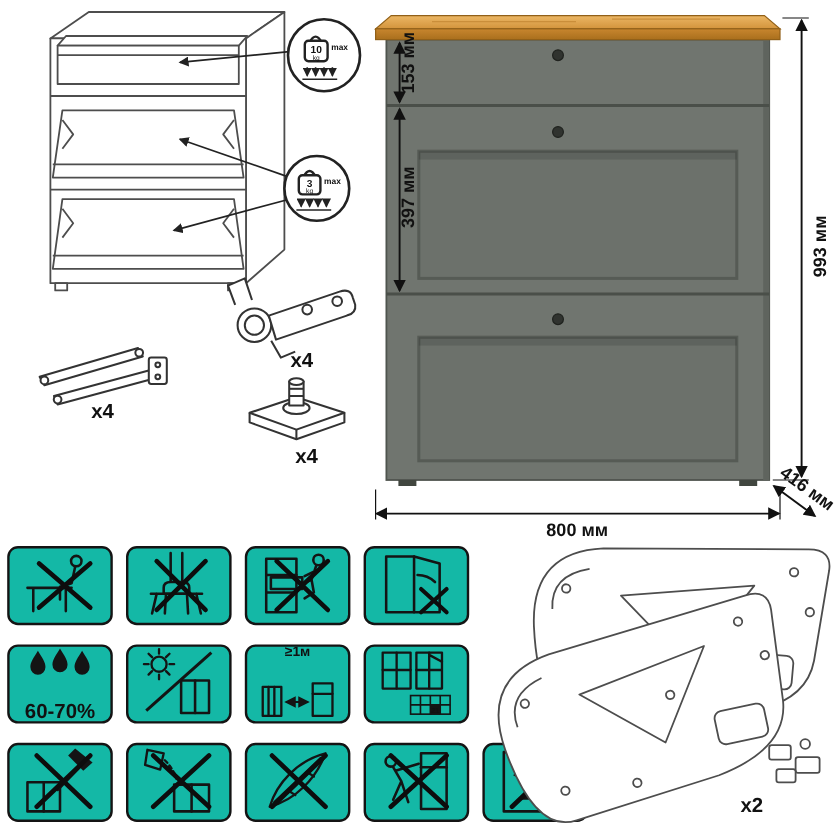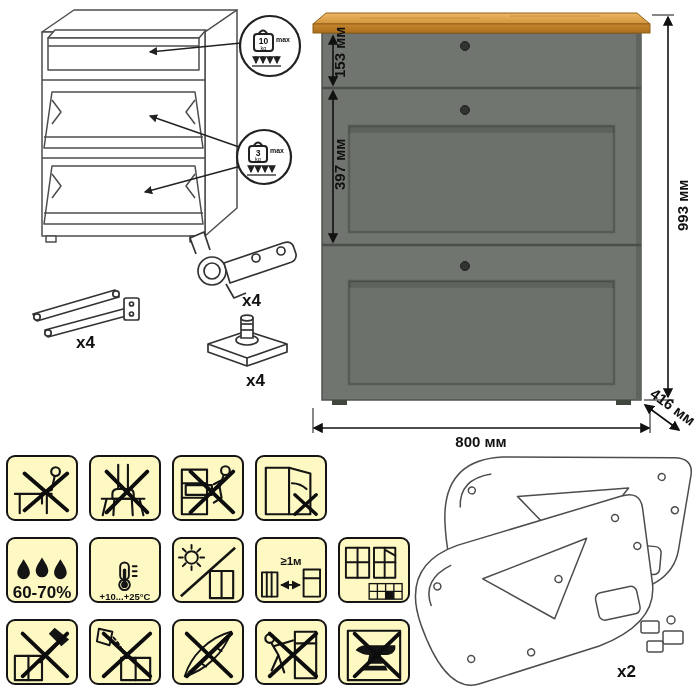--- a/index.html
+++ b/index.html
@@ -3,22 +3,22 @@
 <meta charset="utf-8">
 <style>
   *{margin:0;padding:0;box-sizing:border-box}
   html,body{width:700px;height:700px;background:#fff;font-family:"Liberation Sans",sans-serif}
   #sheet{position:relative;width:700px;height:700px;background:#fff;overflow:hidden}
   .abs{position:absolute}
   text{font-family:"Liberation Sans",sans-serif;fill:#111}
   .dim{font-size:15px;font-weight:bold}
   .qty{font-size:17px;font-weight:bold}
   .icon-row{position:absolute;left:6px;display:flex;gap:11px}
-  .cell{width:72px;height:66px;border:2.5px solid #141414;border-radius:9px;background:#fef9c3;
-        display:flex;flex-direction:column;align-items:center;justify-content:flex-end;overflow:hidden}
+  .cell{width:88px;height:66px;border:2.5px solid #141414;border-radius:9px;background:#14b8a6;
+        display:flex;flex-direction:column;align-items:center;justify-content:space-between;overflow:hidden}
   .cell .lbl{font-weight:bold;color:#111;line-height:1;white-space:nowrap}
   .s{stroke:#141414;stroke-width:2.2;fill:none;stroke-linecap:round;stroke-linejoin:round}
   .x{stroke:#0d0d0d;stroke-width:4;fill:none;stroke-linecap:round}
   .wf{stroke:#4d4d4d;stroke-width:1.5;fill:#fff;stroke-linejoin:round}
   .sf{stroke:#333;fill:#fff;stroke-linejoin:round}
 </style>
 </head>
 <body>
 
 <div id="sheet">
@@ -230,32 +230,20 @@
   </div>
 
   <div class="icon-row" style="top:537px">
     <div class="cell">
       <svg width="62" height="28" viewBox="0 0 64 28">
         <path fill="#141414" transform="translate(13,14)" d="M0 -11 C3.5 -5 6.5 -1.5 6.5 3 A6.5 6.5 0 1 1 -6.5 3 C-6.5 -1.5 -3.5 -5 0 -11 Z"></path>
         <path fill="#141414" transform="translate(32,12)" d="M0 -11 C3.5 -5 6.5 -1.5 6.5 3 A6.5 6.5 0 1 1 -6.5 3 C-6.5 -1.5 -3.5 -5 0 -11 Z"></path>
         <path fill="#141414" transform="translate(51,14)" d="M0 -11 C3.5 -5 6.5 -1.5 6.5 3 A6.5 6.5 0 1 1 -6.5 3 C-6.5 -1.5 -3.5 -5 0 -11 Z"></path>
       </svg>
       <span class="lbl" style="font-size:17px">60-70%</span>
-    </div>
-    <div class="cell">
-      <svg width="62" height="32" viewBox="0 0 64 32">
-        <g class="s" style="stroke-width:2">
-            <rect x="27" y="2" width="9" height="18" rx="4.5"></rect>
-        <circle cx="31.5" cy="25" r="5.5"></circle>
-            <path d="M40 6 H44 M40 11 H44 M40 16 H44"></path>
-          </g>
-        <path d="M31.5 10 V22" stroke="#141414" stroke-width="3.5" stroke-linecap="round"></path>
-        <circle cx="31.5" cy="25" r="3.5" fill="#141414"></circle>
-      </svg>
-      <span class="lbl" style="font-size:9.5px">+10...+25°C</span>
     </div>
     <div class="cell">
       <svg width="62" height="58" viewBox="0 0 64 58">
         <g class="s" style="stroke-width:2">
             <circle cx="15" cy="14" r="6.5"></circle>
         <path d="M15 1 V5 M15 23 V27 M2 14 H6 M24 14 H28 M6 5 L9 8 M24 5 L21 8 M6 23 L9 20 M24 23 L21 20"></path>
           </g>
         <g class="s">
             <rect x="34" y="28" width="24" height="28"></rect>
             <path d="M46 28 V56"></path>

